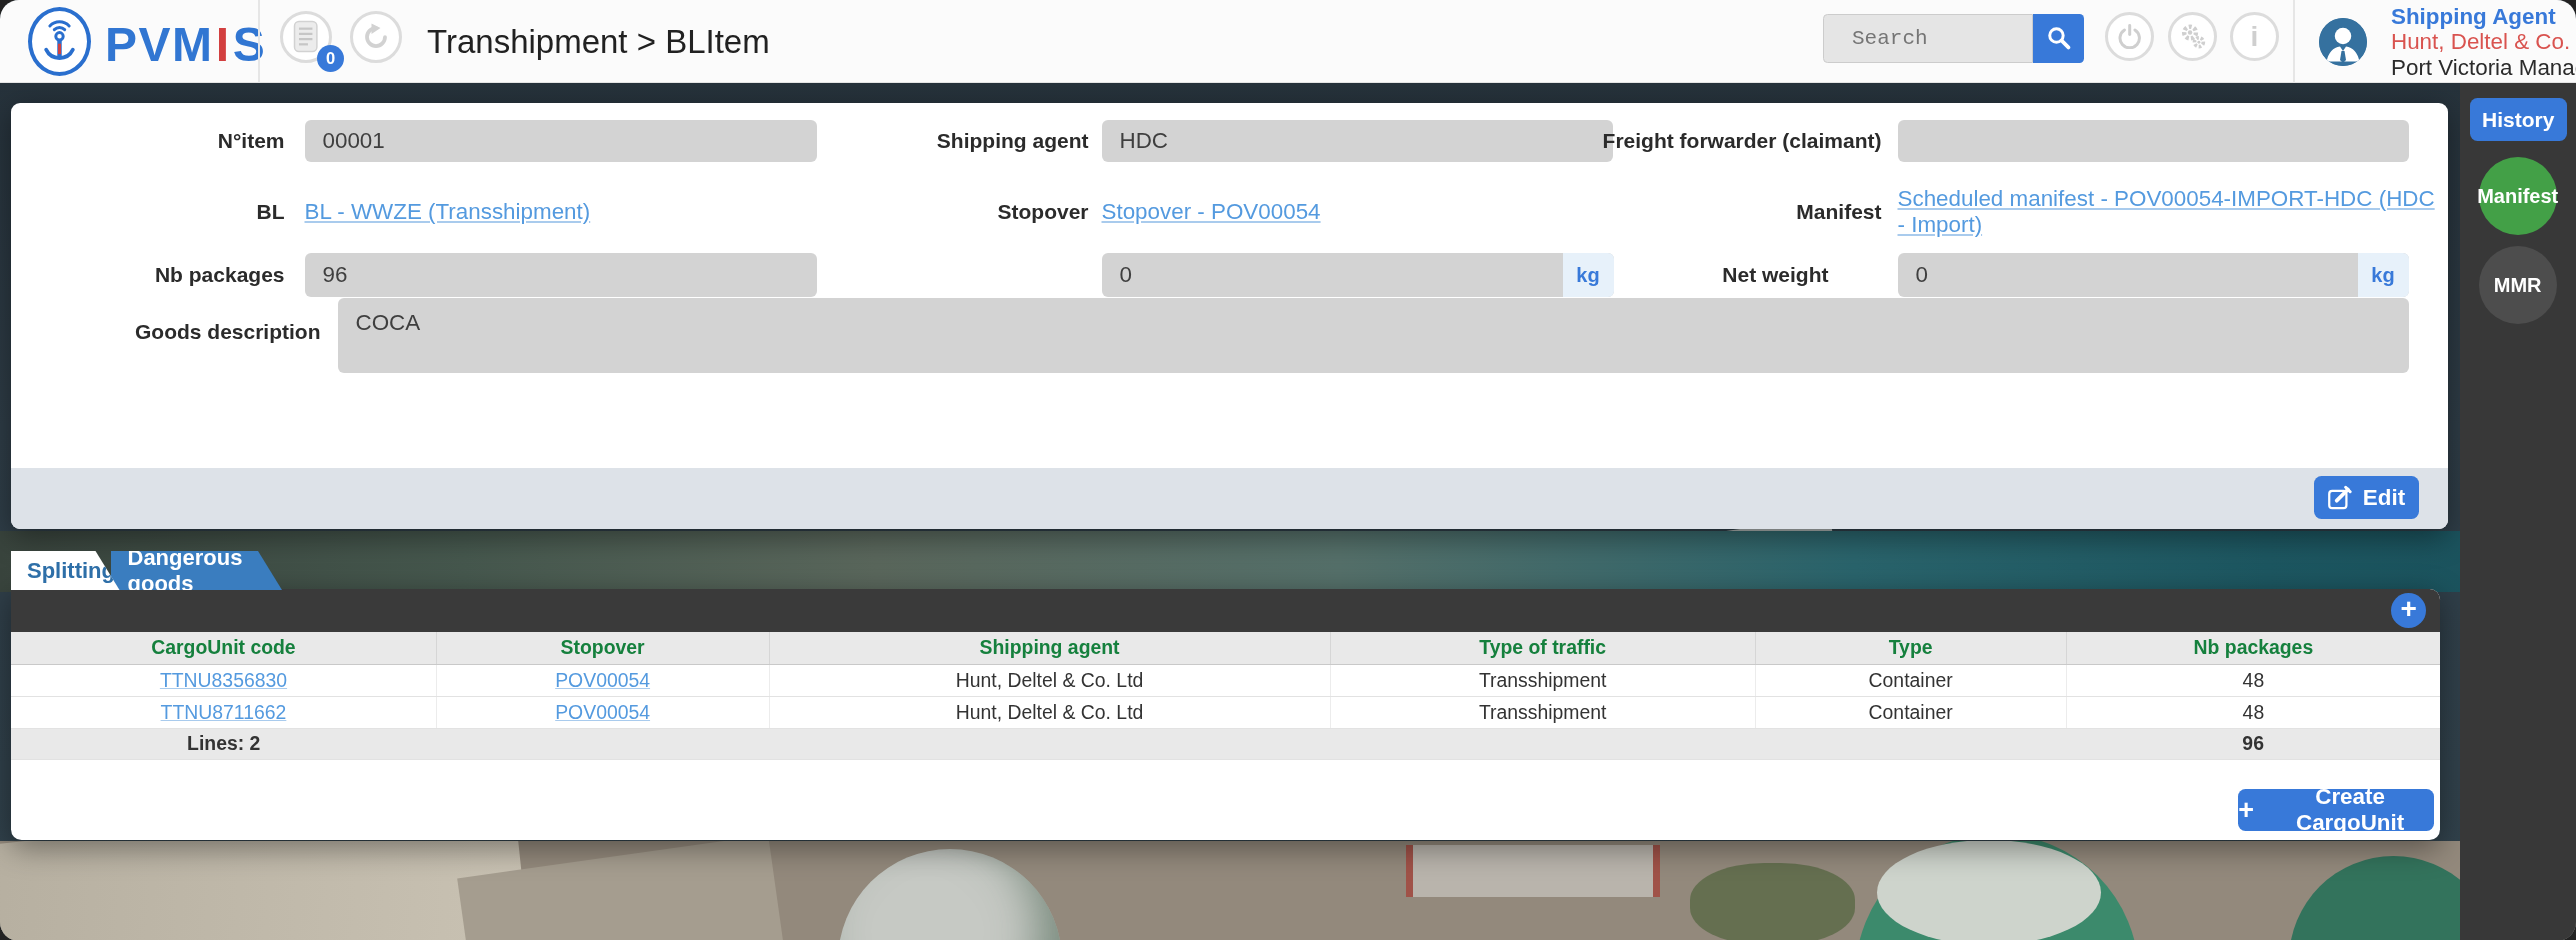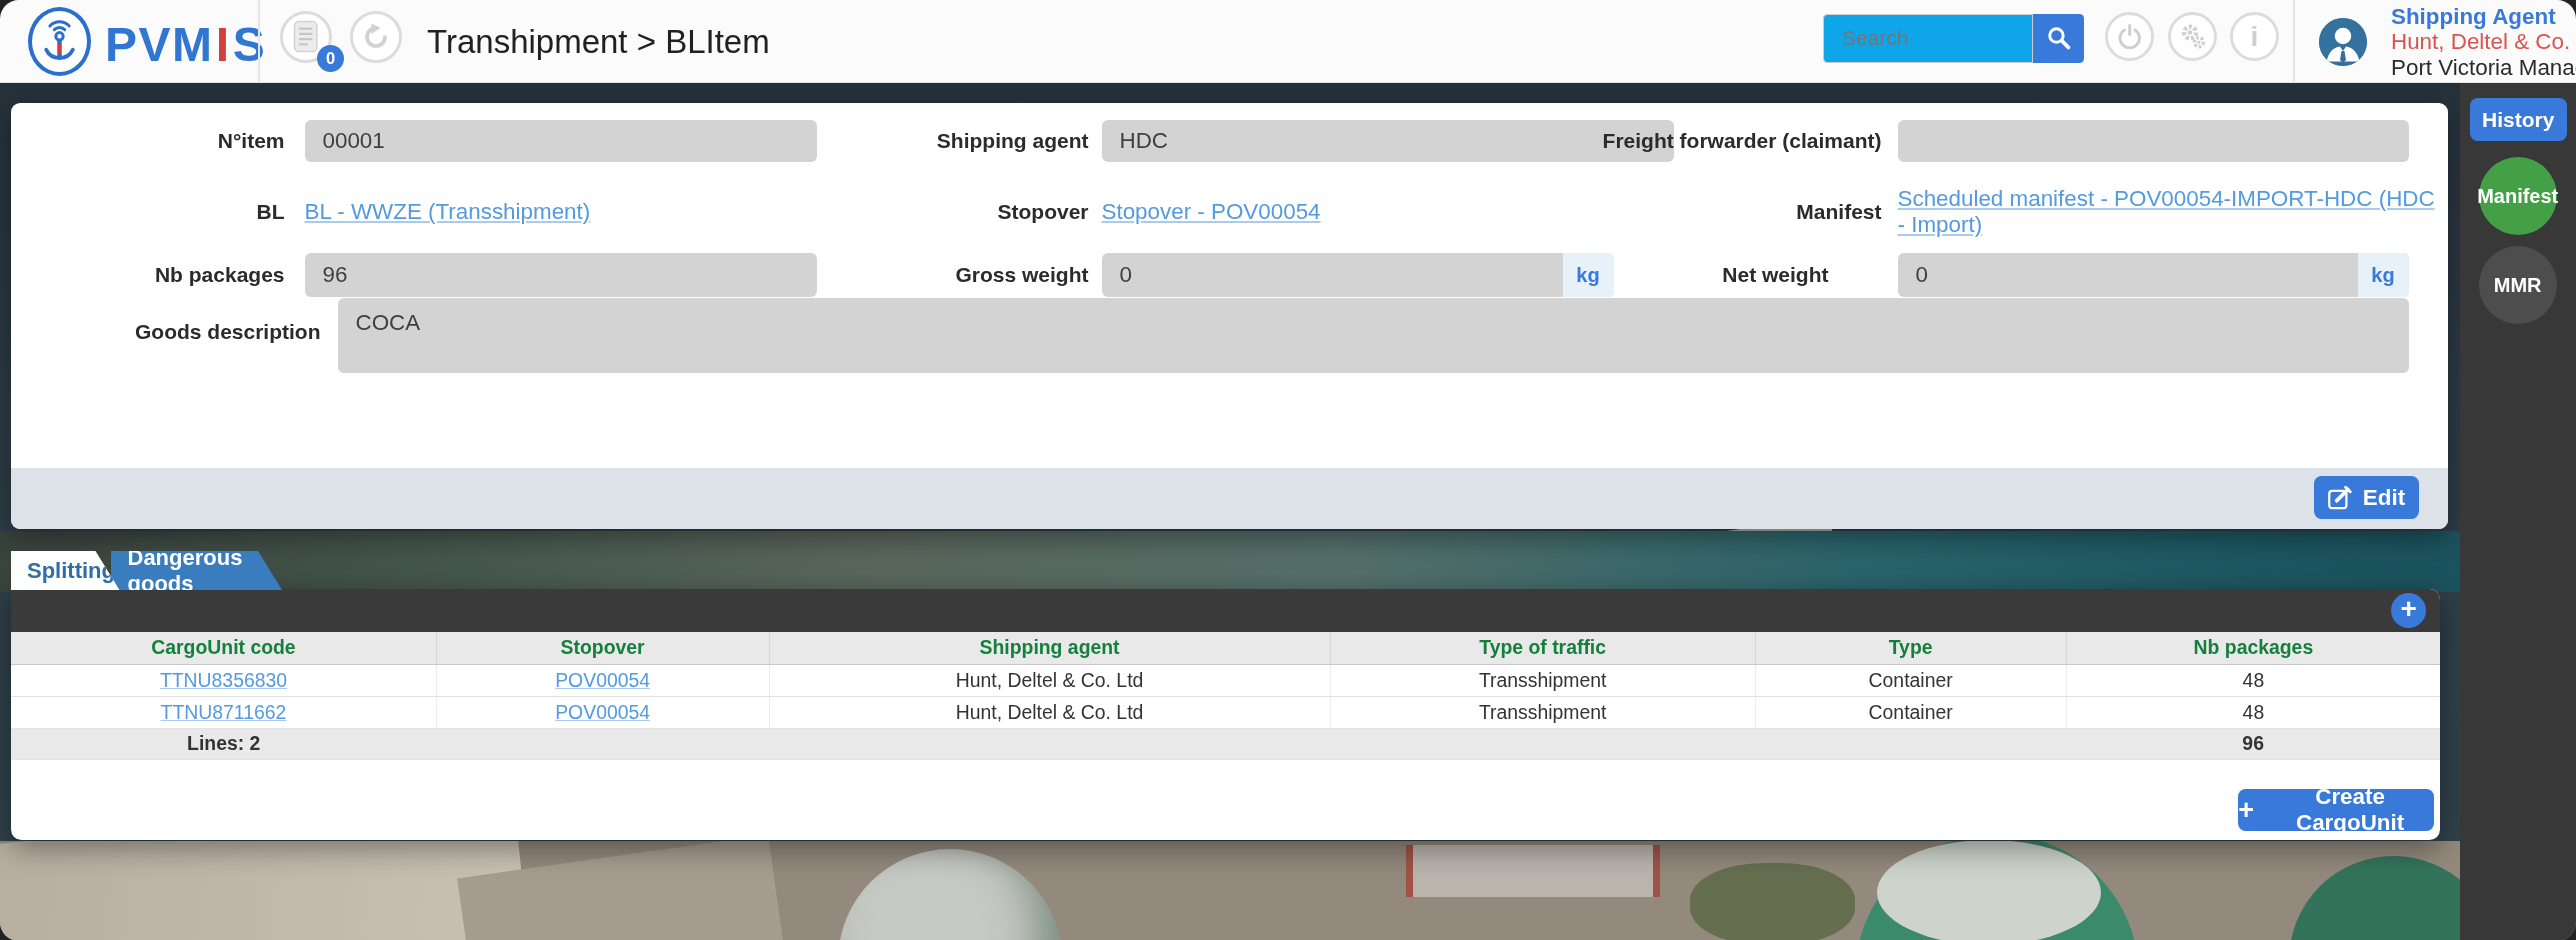--- a/index.html
+++ b/index.html
@@ -9,21 +9,21 @@
   
   .header { position:absolute; left:0; top:0; width:2576px; height:83px; background:#fbfbfb; border-bottom:0.7px solid #e4e4e4; z-index:10; }
   .vdiv { position:absolute; top:0; width:1.5px; height:83px; background:#e6e6e6; }
   .logo-circle { position:absolute; left:28px; top:6.7px; width:63px; height:69px; border:4.5px solid #2a6fce; border-radius:50%; display:flex; align-items:center; justify-content:center; background:#fff; }
   .logo-text { position:absolute; left:105px; top:16.5px; font-size:48px; font-weight:bold; color:#3176d2; letter-spacing:1.5px; }
   .logo-text .red-i { color:#d23f3f; font-weight:bold; padding:0 2.2px; }
   .hbtn { position:absolute; top:10.5px; width:52px; height:52px; border:3px solid #dcdcdc; border-radius:50%; background:#fff; display:flex; align-items:center; justify-content:center; color:#cfcfcf; }
   .badge { position:absolute; left:317px; top:45px; width:27px; height:27px; border-radius:50%; background:#3879d9; color:#fff; font-size:16.5px; font-weight:bold; display:flex; align-items:center; justify-content:center; z-index:2; }
   .page-title { position:absolute; left:427px; top:0; height:83px; display:flex; align-items:center; font-size:33px; color:#212121; }
   .search-wrap { position:absolute; left:1823px; top:13.5px; height:49px; display:flex; }
-  .search-input { width:210px; height:49px; border:0.7px solid #ccc; border-radius:4.5px 0 0 4.5px; font-size:21px; padding-left:18px; color:#444; background:#0ea5e9; outline:none; font-family:Liberation Sans, sans-serif; }
+  .search-input { width:210px; height:49px; border:0.7px solid #ccc; border-radius:4.5px 0 0 4.5px; font-size:21px; padding-left:28px; color:#444; background:#e5e5e5; outline:none; font-family:Liberation Mono, monospace; }
   .search-btn { width:51px; height:49px; background:#3879d9; border:none; border-radius:0 4.5px 4.5px 0; display:flex; align-items:center; justify-content:center; cursor:pointer; }
   .round-icon { position:absolute; top:12px; width:49px; height:49px; border:3px solid #dcdcdc; border-radius:50%; background:#fff; display:flex; align-items:center; justify-content:center; color:#cfcfcf; font-weight:bold; }
   .avatar { position:absolute; left:2319px; top:18px; width:48px; height:48px; border-radius:50%; background:#35719f; overflow:hidden; }
   .user-block { position:absolute; left:2391px; top:3.7px; width:185px; line-height:25.4px; white-space:nowrap; overflow:hidden; }
   .user-role { color:#3879d9; font-weight:bold; font-size:22.4px; }
   .user-company { color:#d9534f; font-size:22.4px; }
   .user-org { color:#2b2b2b; font-size:22.4px; }
 
   
   .photo { position:absolute; left:0; top:83px; width:2576px; height:858px; background:linear-gradient(180deg,#26323b 0%,#2e3c46 40%,#31424c 100%); z-index:0; }
@@ -190,21 +190,21 @@
   </div>
 
   <div class="form-panel">
 
     <div class="lbl" style="left:30px; top:16.5px; width:244px; height:42px;">N°item</div>
     <div class="fld" style="left:294px; top:16.5px; width:512px; height:42px;">
       <input type="text" readonly="" value="00001" style="">
     </div>
 
     <div class="lbl" style="left:748px; top:16.5px; width:330px; height:42px;">Shipping agent</div>
-    <div class="fld" style="left:1091px; top:16.5px; width:572px; height:42px;">
+    <div class="fld" style="left:1091px; top:16.5px; width:511px; height:42px;">
       <input type="text" readonly="" value="HDC" style="">
     </div>
 
     <div class="lbl" style="left:1421px; top:16.5px; width:450px; height:42px;text-align:center;">Freight forwarder (claimant)</div>
     <div class="fld" style="left:1887px; top:16.5px; width:511px; height:42px;">
       <input type="text" readonly="" value="" style="">
     </div>
 
     <div class="lbl" style="left:30px; top:88px; width:244px; height:42px;">BL</div>
     <div class="lnk-row" style="left:294px; top:88px; height:42px;">
@@ -219,21 +219,20 @@
     <div class="lbl" style="left:1421px; top:88px; width:450px; height:42px;">Manifest</div>
     <div class="lnk-row" style="left:1887px; top:88px; height:42px;">
       <a class="lnk" href="#">Scheduled manifest - POV00054-IMPORT-HDC (HDC - Import)</a>
     </div>
 
     <div class="lbl" style="left:30px; top:150px; width:244px; height:44px;">Nb packages</div>
     <div class="fld" style="left:294px; top:150px; width:512px; height:44px;">
       <input type="text" readonly="" value="96" style="">
     </div>
 
-    <div class="lbl" style="left:748px; top:150px; width:330px; height:44px;">Gross weight</div>
     <div class="fld" style="left:1091px; top:150px; width:512px; height:44px;">
       <input type="text" readonly="" value="0" style="">
       <div class="unit-addon">kg</div>
     </div>
 
     <div class="lbl" style="left:1368px; top:150px; width:450px; height:44px;">Net weight</div>
     <div class="fld" style="left:1887px; top:150px; width:511px; height:44px;">
       <input type="text" readonly="" value="0" style="">
       <div class="unit-addon">kg</div>
     </div>

